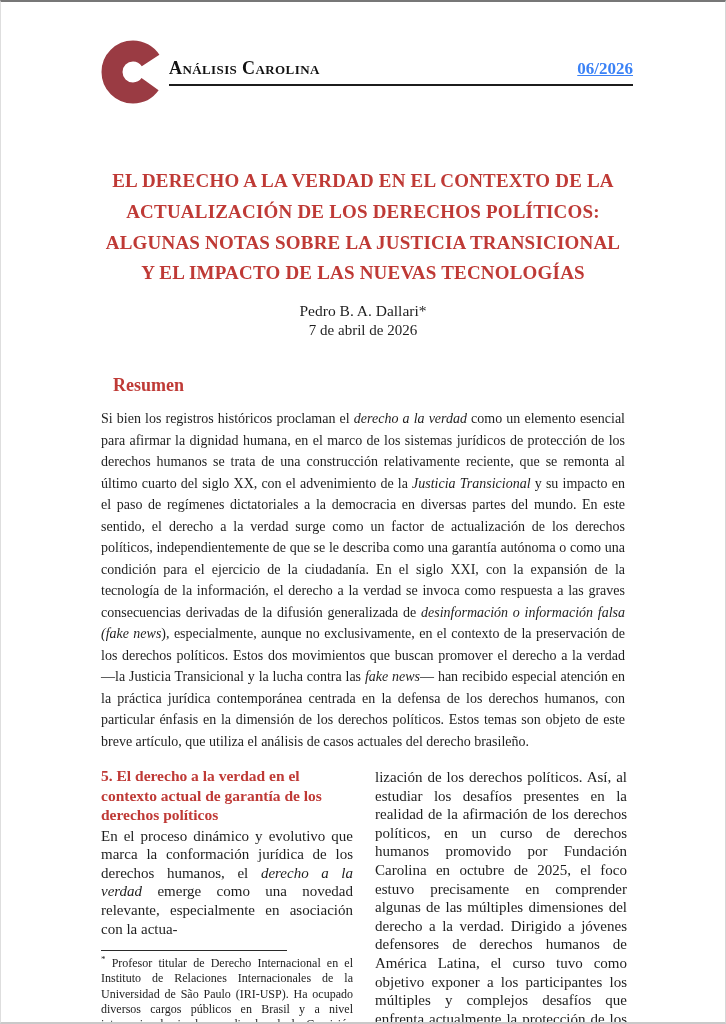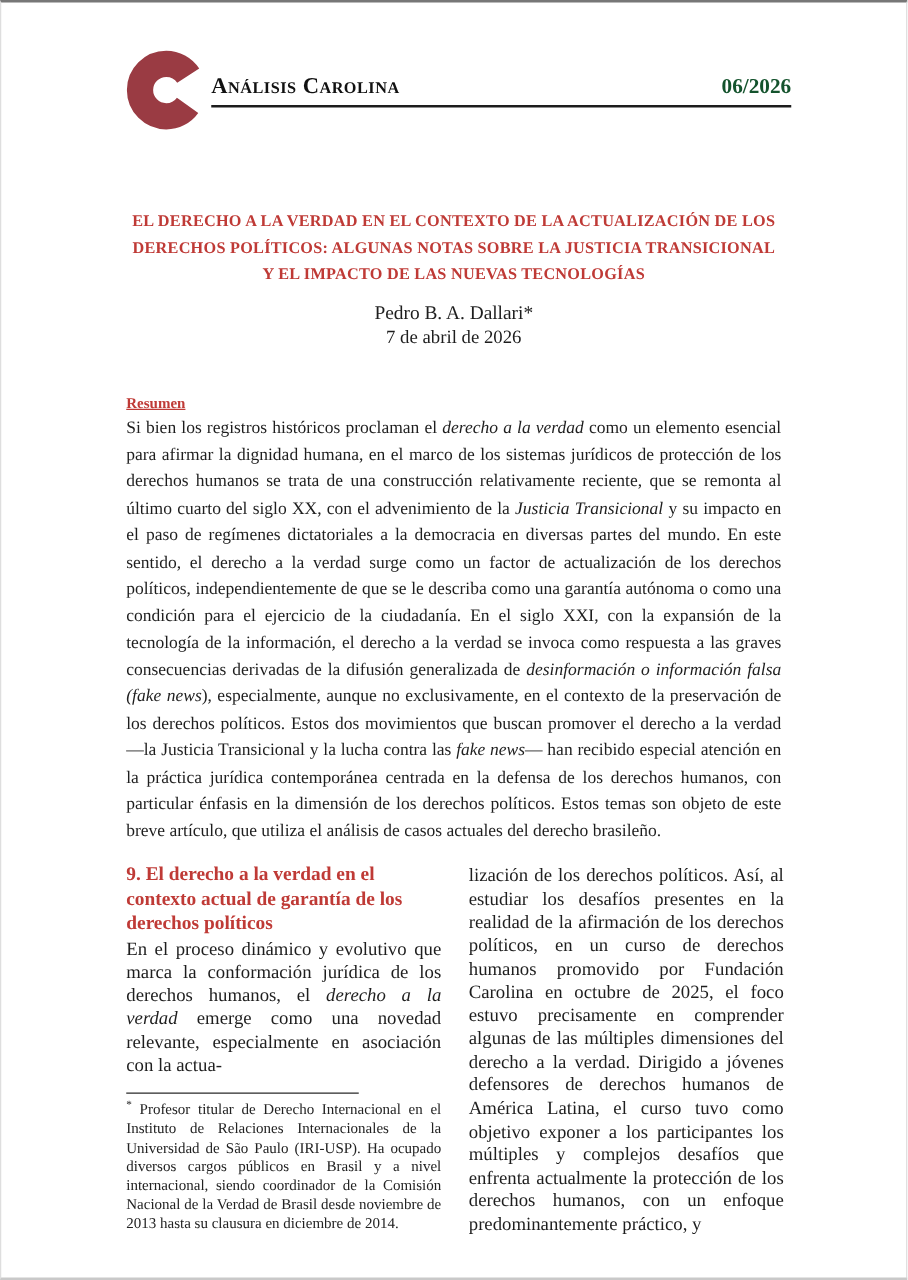--- a/index.html
+++ b/index.html
@@ -12,32 +12,32 @@
     display:flex; flex-direction:column;
   }
   
   .header{display:flex; align-items:flex-end; padding:38px 92px 0 100px;}
   .c-logo{width:64px; height:64px; margin-bottom:-18px; flex:0 0 auto;}
   .header-bar{
     flex:1; display:flex; justify-content:space-between; align-items:baseline;
     border-bottom:2px solid #1c1c1c; padding-bottom:5px; margin-left:4px;
   }
   .brand{font-weight:bold; font-variant:small-caps; font-size:18px; letter-spacing:.4px; color:#111;}
-  .issue{font-weight:bold; font-size:17px; color:#14532d;}
+  .issue{font-weight:bold; font-size:17px; color:#3b82f6;text-decoration:underline;}
   
   .main{padding:0 100px; flex:0 0 auto;}
   .doc-title{
     margin:80px auto 0; max-width:548px; text-align:center;
-    color:#bf3a36; font-size:13px; line-height:1.62; font-weight:bold; letter-spacing:.2px;
+    color:#bf3a36; font-size:19px; line-height:1.62; font-weight:bold; letter-spacing:.2px;
   }
   .author{margin-top:13px; text-align:center; font-weight:normal; font-size:15.5px;}
   .date{margin-top:2px; text-align:center; font-size:15px;}
   
   .resumen{margin-top:36px;}
-  .resumen h2{margin:0; color:#bf3a36; font-size:12px; font-weight:bold;text-decoration:underline;}
+  .resumen h2{margin:12px; color:#bf3a36; font-size:18px; font-weight:bold;}
   .resumen p{margin:2px 0 0; font-size:14px; line-height:21.5px; text-align:justify;}
   em{font-style:italic;}
   
   .columns{display:flex; gap:22px; margin-top:14px;}
   .col{width:252px; flex:0 0 auto;}
   .col h3{margin:0; color:#bf3a36; font-size:15.5px; line-height:19.5px; font-weight:bold;}
   .col p.body{margin:2px 0 0; font-size:15px; line-height:18.6px; text-align:justify;}
   .footnote-rule{width:186px; border-top:1.5px solid #2a2a2a; margin:12px 0 5px;}
   p.footnote{margin:0; font-size:12px; line-height:15.2px; text-align:justify; color:#222;}
   p.footnote sup{font-size:9px; line-height:0;}
@@ -62,21 +62,21 @@
     <div class="author">Pedro B. A. Dallari*</div>
     <div class="date">7 de abril de 2026</div>
 
     <section class="resumen">
       <h2>Resumen</h2>
       <p><span>Si bien los registros históricos proclaman el </span><em>derecho a la verdad</em><span> como un elemento esencial para afirmar la dignidad humana, en el marco de los sistemas jurídicos de protección de los derechos humanos se trata de una construcción relativamente reciente, que se remonta al último cuarto del siglo XX, con el advenimiento de la </span><em>Justicia Transicional</em><span> y su impacto en el paso de regímenes dictatoriales a la democracia en diversas partes del mundo. En este sentido, el derecho a la verdad surge como un factor de actualización de los derechos políticos, independientemente de que se le describa como una garantía autónoma o como una condición para el ejercicio de la ciudadanía. En el siglo XXI, con la expansión de la tecnología de la información, el derecho a la verdad se invoca como respuesta a las graves consecuencias derivadas de la difusión generalizada de </span><em>desinformación o información falsa (fake news</em><span>), especialmente, aunque no exclusivamente, en el contexto de la preservación de los derechos políticos. Estos dos movimientos que buscan promover el derecho a la verdad —la Justicia Transicional y la lucha contra las </span><em>fake news</em><span>— han recibido especial atención en la práctica jurídica contemporánea centrada en la defensa de los derechos humanos, con particular énfasis en la dimensión de los derechos políticos. Estos temas son objeto de este breve artículo, que utiliza el análisis de casos actuales del derecho brasileño.</span></p>
     </section>
 
     <section class="columns">
       <div class="col">
-        <h3>9. El derecho a la verdad en el contexto actual de garantía de los derechos políticos</h3>
+        <h3>5. El derecho a la verdad en el contexto actual de garantía de los derechos políticos</h3>
         <p class="body"><span>En el proceso dinámico y evolutivo que marca la conformación jurídica de los derechos humanos, el </span><em>derecho a la verdad</em><span> emerge como una novedad relevante, especialmente en asociación con la actua-</span></p>
         <div class="footnote-rule"></div>
         <p class="footnote"><sup>*</sup><span> Profesor titular de Derecho Internacional en el Instituto de Relaciones Internacionales de la Universidad de São Paulo (IRI-USP). Ha ocupado diversos cargos públicos en Brasil y a nivel internacional, siendo coordinador de la Comisión Nacional de la Verdad de Brasil desde noviembre de 2013 hasta su clausura en diciembre de 2014.</span></p>
       </div>
       <div class="col">
         <p class="body">lización de los derechos políticos. Así, al estudiar los desafíos presentes en la realidad de la afirmación de los derechos políticos, en un curso de derechos humanos promovido por Fundación Carolina en octubre de 2025, el foco estuvo precisamente en comprender algunas de las múltiples dimensiones del derecho a la verdad. Dirigido a jóvenes defensores de derechos humanos de América Latina, el curso tuvo como objetivo exponer a los participantes los múltiples y complejos desafíos que enfrenta actualmente la protección de los derechos humanos, con un enfoque predominantemente práctico, y</p>
       </div>
     </section>
   </main>
 

